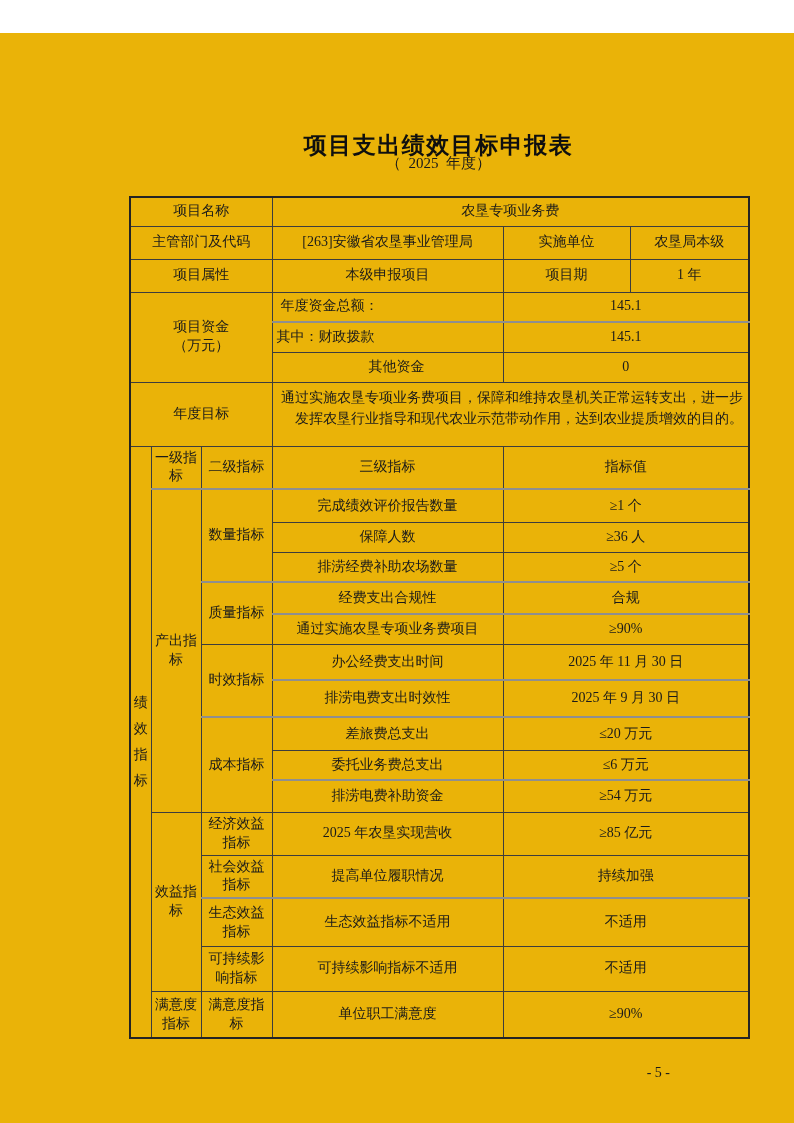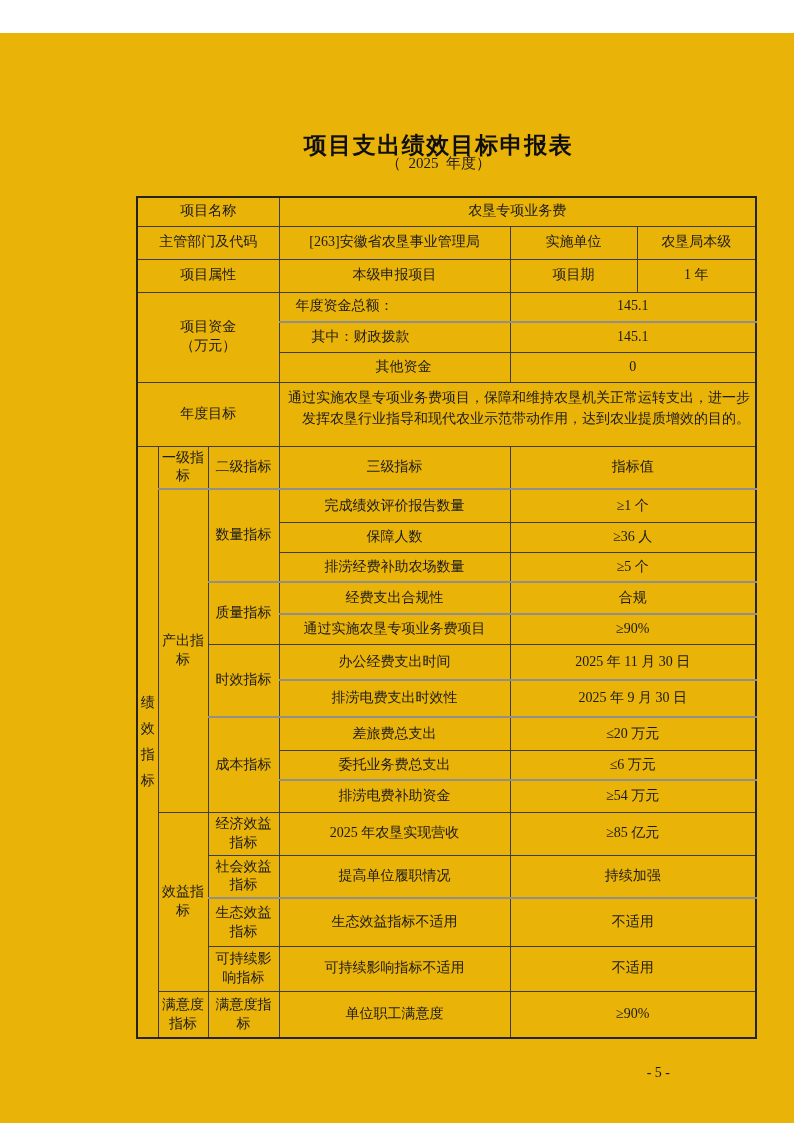--- a/index.html
+++ b/index.html
@@ -10,36 +10,36 @@
   .doc-title{
     position:absolute;top:97px;left:129px;width:619px;text-align:center;
     font-family:"Liberation Sans","DejaVu Sans",sans-serif;
     font-weight:700;font-size:23px;letter-spacing:1.5px;color:#0f0f0f;
   }
   .doc-subtitle{
     position:absolute;top:121px;left:129px;width:619px;text-align:center;
     font-size:15px;white-space:pre;color:#1a1a1a;
   }
   table.form{
-    position:absolute;top:163px;left:136px;width:619px;
+    position:absolute;top:163px;left:129px;width:619px;
     border-collapse:collapse;table-layout:fixed;
     border:2px solid #242424;
   }
   td{
     border:1px solid #3d3d3d;
     font-size:14px;line-height:1.35;
     text-align:center;vertical-align:middle;
     padding:2px;overflow:hidden;
     word-break:break-all;
   }
   tr.sep > td{border-top:2px solid #8f8f8f;}
   .left{text-align:left;}
   .pre{white-space:pre-line;}
-  .p8{padding-left:16px;}
-  .p22{padding-left:32px;}
+  .p8{padding-left:8px;}
+  .p22{padding-left:4px;}
   .p64{padding-left:96px;}
   .goal{
     text-align:right;vertical-align:top;
     padding:4px 5px;line-height:1.55;font-size:14px;
   }
   .side{
     padding:0;font-size:14px;line-height:26px;
     word-break:break-all;text-align:center;
   }
   .footer{

